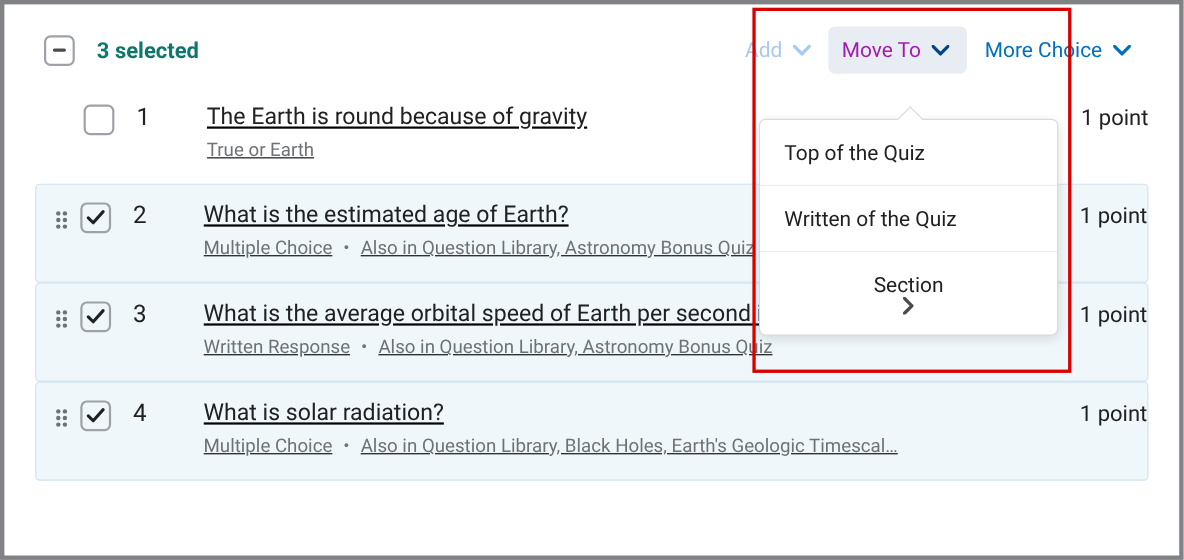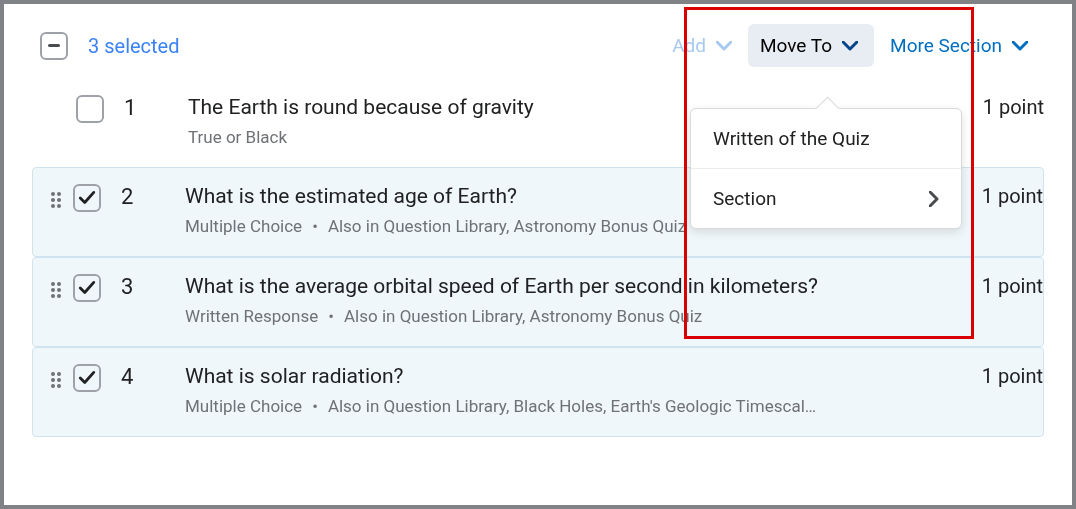--- a/index.html
+++ b/index.html
@@ -1,44 +1,44 @@
 <!DOCTYPE html>
 <html><head>
 <meta charset="utf-8">
 <style>
   *{box-sizing:border-box;margin:0;padding:0;}
   body{font-family:-apple-system,BlinkMacSystemFont,"Segoe UI",Roboto,Arial,sans-serif;background:#808285;width:1076px;height:509px;overflow:hidden;}
   .frame{background:#fff;width:1068px;height:501px;margin:4px;position:relative;}
   .top-bar{display:flex;align-items:center;padding:20px 28px 12px 36px;}
   .master-check{width:28px;height:28px;border:2px solid #9ea2a8;border-radius:6px;display:flex;align-items:center;justify-content:center;margin-right:20px;cursor:pointer;}
   .master-dash{width:12px;height:3px;background:#494c4e;border-radius:2px;}
-  .sel-count{font-size:20px;color:#3b82f6;font-weight:400;}
+  .sel-count{font-size:20px;color:#0f766e;font-weight:700;}
   .spacer{flex:1;}
   .btn{font-size:19px;font-weight:400;padding:10px 16px;border-radius:6px;display:flex;align-items:center;gap:10px;cursor:pointer;}
   .btn-disabled{color:#a7c9f0;}
-  .btn-active{color:#000000;background:#e8edf3;padding-left:12px;}
+  .btn-active{color:#a21caf;background:#e8edf3;padding-left:12px;}
   .btn-blue{color:#006fbf;}
   .chev{width:16px;height:10px;}
   .row{display:flex;align-items:flex-start;padding:16px 28px 20px 46px;border-top:1px solid #e5e5e5;position:relative;}
   .row.first{border-top:none;padding-left:72px;}
   .row.sel{background:#f0f7fb;border:1px solid #cfe3f0;border-radius:4px;margin:0 28px;padding-left:18px;padding-right:0;}
   .drag{width:12px;height:20px;margin-right:10px;margin-top:6px;cursor:grab;display:flex;flex-wrap:wrap;gap:2px;align-content:center;}
   .drag span{width:4px;height:4px;background:#6e7276;border-radius:50%;}
   .chk{width:28px;height:28px;border:2px solid #9ea2a8;border-radius:6px;margin-right:20px;display:flex;align-items:center;justify-content:center;cursor:pointer;flex-shrink:0;}
   .chk.on svg{display:block;}
   .chk svg{display:none;}
   .num{font-size:22px;color:#202122;width:30px;margin-right:34px;}
-  .qbody{flex:1;min-width:0;}
+  .qbody{flex:1;min-width:0;text-decoration:underline;}
   .qtitle{font-size:21px;color:#202122;margin-bottom:8px;white-space:nowrap;overflow:hidden;text-overflow:ellipsis;}
   .qmeta{font-size:17px;color:#6e7276;white-space:nowrap;overflow:hidden;text-overflow:ellipsis;}
   .pts{font-size:20px;color:#202122;white-space:nowrap;margin-left:20px;text-align:center;}
   .dropdown{position:absolute;top:104px;left:686px;width:272px;background:#fff;border:1px solid #d8dadc;border-radius:6px;box-shadow:0 3px 10px rgba(0,0,0,0.12);z-index:10;}
   .dropdown::before{content:"";position:absolute;top:-9px;left:128px;width:16px;height:16px;background:#fff;border-left:1px solid #d8dadc;border-top:1px solid #d8dadc;transform:rotate(45deg);}
   .dd-item{padding:18px 22px;font-size:19px;color:#202122;border-bottom:1px solid #ececec;cursor:pointer;display:flex;align-items:center;justify-content:space-between;}
-  .dd-item:last-child{border-bottom:none;}
+  .dd-item:last-child{border-bottom:none;flex-direction:column;}
   .highlight{position:absolute;top:3px;left:680px;width:290px;height:332px;border:3px solid #d90000;z-index:20;pointer-events:none;}
   .dot{display:inline-block;margin:0 10px;}
 </style>
 </head>
 <body>
 
 <div class="frame">
 
   <div class="top-bar">
     <div class="master-check">
@@ -52,35 +52,35 @@
           <path d="M1 1l7 7 7-7" fill="none" stroke="#a7c9f0" stroke-width="3" stroke-linecap="round" stroke-linejoin="round"></path>
         </svg>
     </div>
     <div class="btn btn-active">
       <span>Move To</span>
       <svg class="chev" viewBox="0 0 16 10">
           <path d="M1 1l7 7 7-7" fill="none" stroke="#004489" stroke-width="3" stroke-linecap="round" stroke-linejoin="round"></path>
         </svg>
     </div>
     <div class="btn btn-blue">
-      <span>More Section</span>
+      <span>More Choice</span>
       <svg class="chev" viewBox="0 0 16 10">
           <path d="M1 1l7 7 7-7" fill="none" stroke="#006fbf" stroke-width="3" stroke-linecap="round" stroke-linejoin="round"></path>
         </svg>
     </div>
   </div>
 
   <div class="row first">
     <div class="chk">
       
     </div>
     <div class="num">1</div>
     <div class="qbody">
       <div class="qtitle">The Earth is round because of gravity</div>
-      <div class="qmeta"><span>True or Black</span></div>
+      <div class="qmeta"><span>True or Earth</span></div>
     </div>
     <div class="pts">1 point</div>
   </div>
 
   <div class="row sel">
     <div class="drag">
         <span></span>
         <span></span>
         <span></span>
         <span></span>
@@ -139,20 +139,23 @@
     <div class="num">4</div>
     <div class="qbody">
       <div class="qtitle">What is solar radiation?</div>
       <div class="qmeta"><span>Multiple Choice</span><span class="dot">•</span><span>Also in Question Library, Black Holes, Earth's Geologic Timescal…</span></div>
     </div>
     <div class="pts">1 point</div>
   </div>
 
   <div class="dropdown">
     <div class="dd-item">
+        <span>Top of the Quiz</span>
+      </div>
+    <div class="dd-item">
         <span>Written of the Quiz</span>
       </div>
     <div class="dd-item">
       <span>Section</span>
       <svg width="10" height="16" viewBox="0 0 10 16">
           <path d="M1 1l7 7-7 7" fill="none" stroke="#494c4e" stroke-width="3" stroke-linecap="round" stroke-linejoin="round"></path>
         </svg>
     </div>
   </div>
 

